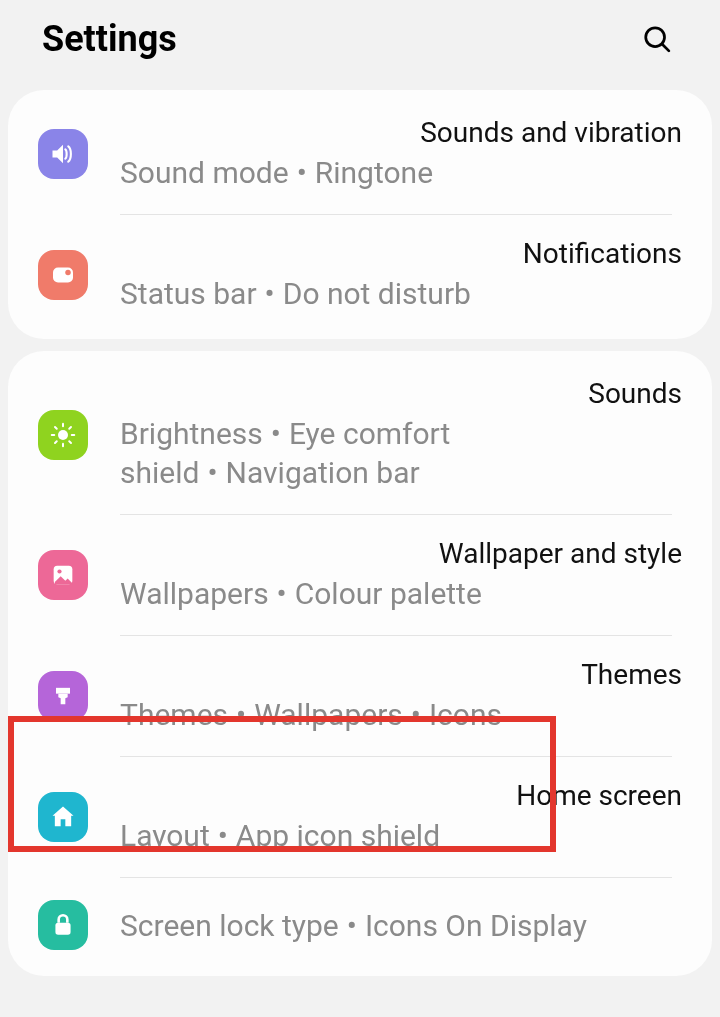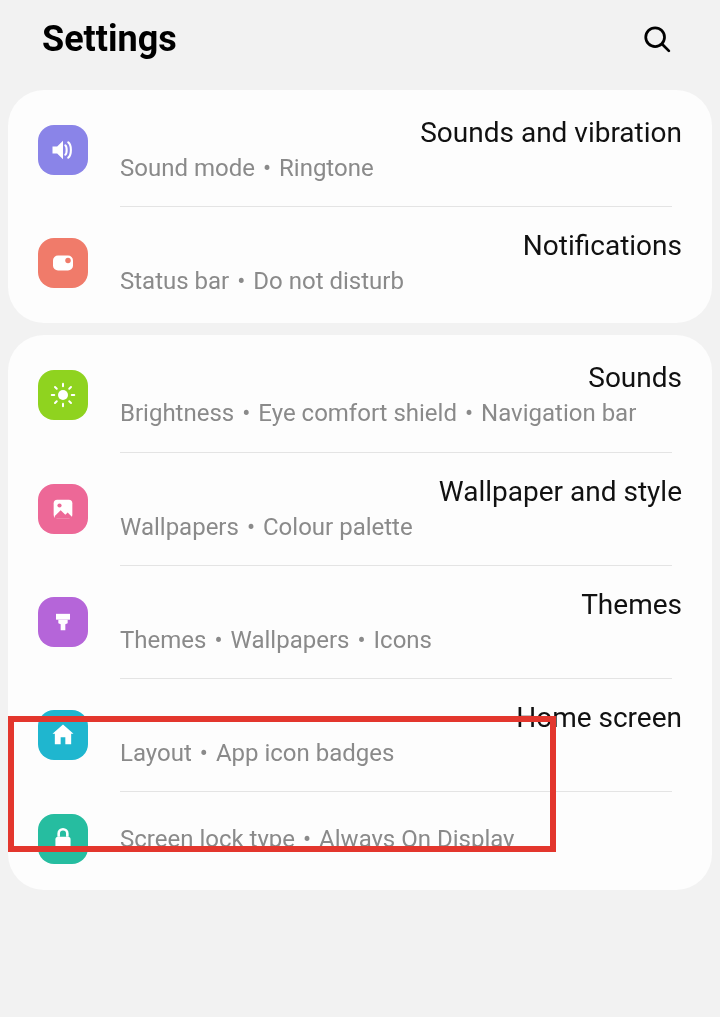--- a/index.html
+++ b/index.html
@@ -58,21 +58,21 @@
     min-width: 0;
   }
   .row-title {
     font-size: 28px;
     color: #111;
     font-weight: 400;
     margin-bottom: 4px;
     text-align: right;
   }
   .row-sub {
-    font-size: 24px;
+    font-size: 30px;
     color: #8a8a8a;
     line-height: 1.3;
   }
   .row-sub .dot {
     color: #8a8a8a;
     margin: 0 8px;
   }
   .divider {
     height: 1px;
     background: #e4e4e4;
@@ -183,31 +183,31 @@
       </div>
       <div class="divider"></div>
       <div class="row">
         <div class="icon-wrap" style="background: rgb(31, 182, 207);">
           <svg width="28" height="28" viewBox="0 0 24 24" fill="#fff">
             <path d="M12 3l9 8h-2v9h-5v-6h-4v6H5v-9H3z"></path>
           </svg>
         </div>
         <div class="text-wrap">
           <div class="row-title">Home screen</div>
-          <div class="row-sub"><span>Layout</span><span class="dot">•</span><span>App icon badges</span></div>
+          <div class="row-sub"><span>Layout</span><span class="dot">•</span><span>App icon shield</span></div>
         </div>
       </div>
       <div class="divider"></div>
       <div class="row">
         <div class="icon-wrap" style="background: rgb(38, 189, 160);">
           <svg width="26" height="26" viewBox="0 0 24 24" fill="#fff">
             <rect x="5" y="10" width="14" height="11" rx="2.5"></rect>
             <path d="M8 10V7a4 4 0 0 1 8 0v3" stroke="#fff" stroke-width="2.4" fill="none"></path>
           </svg>
         </div>
         <div class="text-wrap">
-          <div class="row-sub"><span>Screen lock type</span><span class="dot">•</span><span>Always On Display</span></div>
+          <div class="row-sub"><span>Screen lock type</span><span class="dot">•</span><span>Icons On Display</span></div>
         </div>
       </div>
     </div>
   </div>
 
 <div class="highlight"></div>
 
 </body></html>

